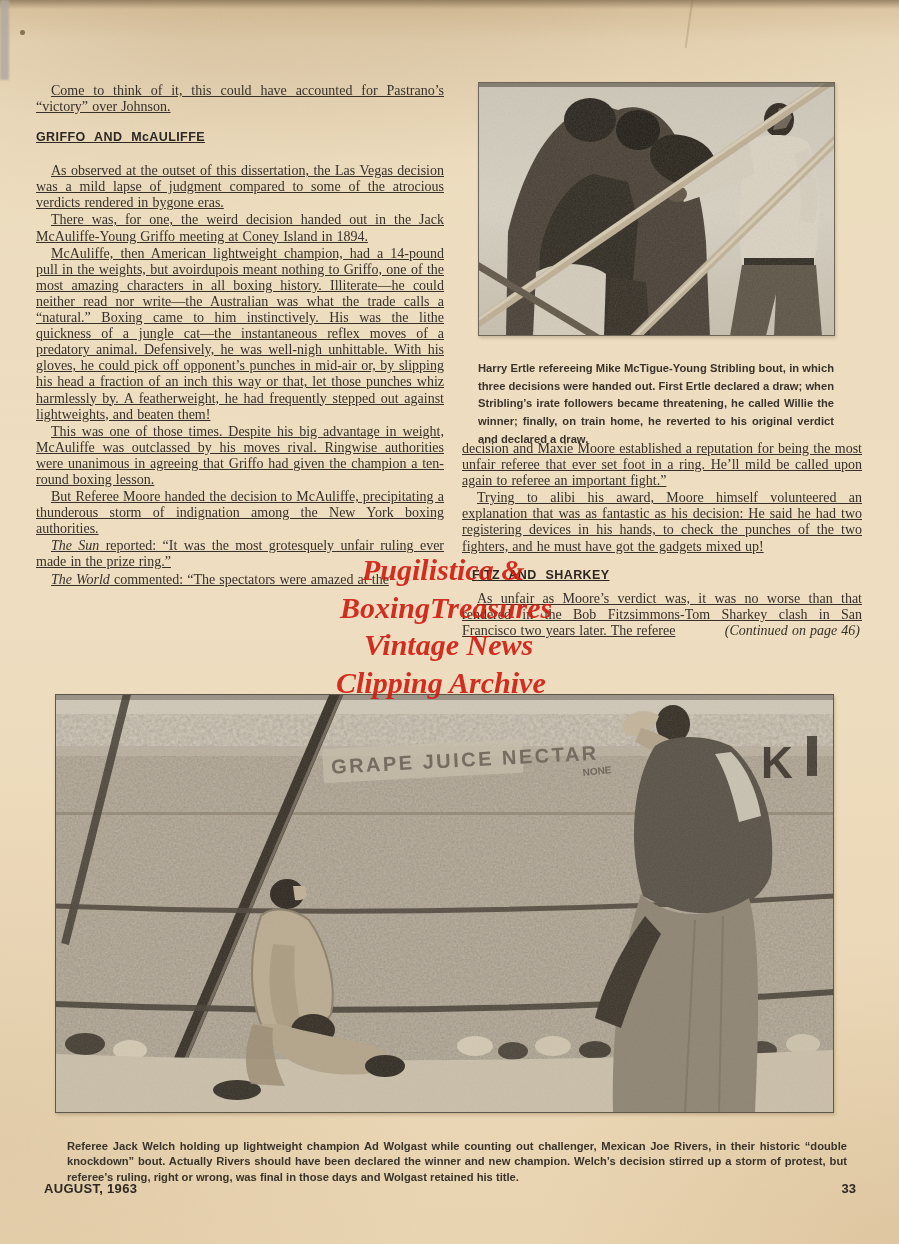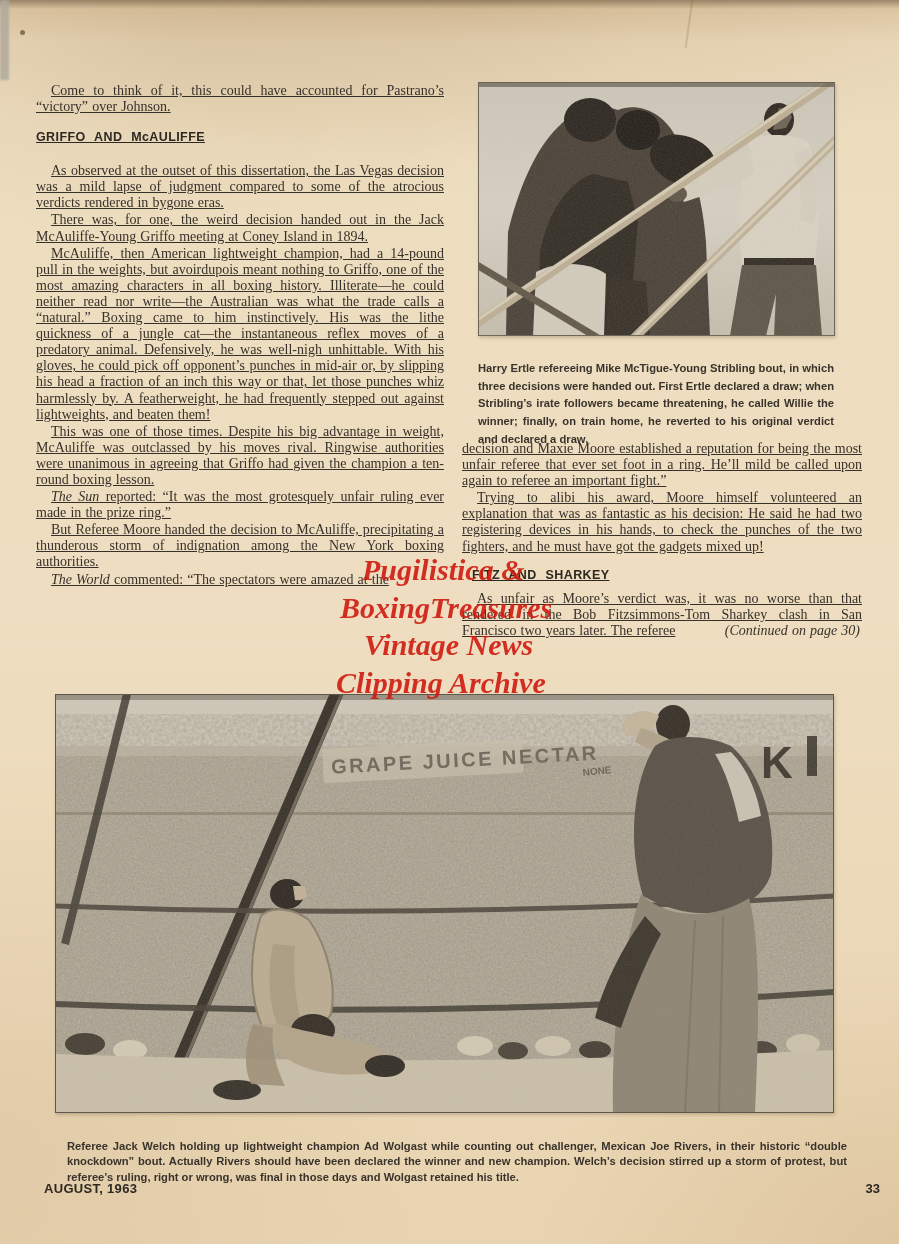--- a/index.html
+++ b/index.html
@@ -45,40 +45,40 @@
     font-family:"Liberation Serif",serif;font-style:italic;font-weight:bold;
     font-size:30px;line-height:37.6px;color:#d01b10;opacity:.9;}
   .wm-1{padding-left:27px;}
   .wm-2{padding-left:5px;}
   .wm-3{padding-left:29px;}
   .wm-4{padding-left:1px;}
 
   .footer-issue,.footer-page{position:absolute;top:1181px;font-family:"Liberation Sans",sans-serif;
     font-weight:bold;font-size:13px;color:#2d2822;}
   .footer-issue{left:44px;letter-spacing:.3px;}
-  .footer-page{left:836px;width:20px;text-align:right;margin-left:24px;}
+  .footer-page{left:836px;width:20px;text-align:right;}
 </style>
 </head>
 <body>
 
 <div class="page">
   <div class="edge-top"></div>
   <div class="edge-left"></div>
   <div class="speck"></div>
   <div class="crease"></div>
 
   <section class="col-left">
     <p class="body-p">Come to think of it, this could have accounted for Pastrano’s “victory” over Johnson.</p>
     <h3 class="sec-heading">GRIFFO AND McAULIFFE</h3>
     <p class="body-p"><i></i><span>As observed at the outset of this dissertation, the Las Vegas decision was a mild lapse of judgment compared to some of the atrocious verdicts rendered in bygone eras.</span></p>
     <p class="body-p p-gap"><i></i><span>There was, for one, the weird decision handed out in the Jack McAuliffe-Young Griffo meeting at Coney Island in 1894.</span></p>
     <p class="body-p p-gap"><i></i><span>McAuliffe, then American lightweight champion, had a 14-pound pull in the weights, but avoirdupois meant nothing to Griffo, one of the most amazing characters in all boxing history. Illiterate—he could neither read nor write—the Australian was what the trade calls a “natural.” Boxing came to him instinctively. His was the lithe quickness of a jungle cat—the instantaneous reflex moves of a predatory animal. Defensively, he was well-nigh unhittable. With his gloves, he could pick off opponent’s punches in mid-air or, by slipping his head a fraction of an inch this way or that, let those punches whiz harmlessly by. A featherweight, he had frequently stepped out against lightweights, and beaten them!</span></p>
     <p class="body-p p-gap"><i></i><span>This was one of those times. Despite his big advantage in weight, McAuliffe was outclassed by his moves rival. Ringwise authorities were unanimous in agreeing that Griffo had given the champion a ten-round boxing lesson.</span></p>
+    <p class="body-p p-gap"><i></i><span>But Referee Moore handed the decision to McAuliffe, precipitating a thunderous storm of indignation among the New York boxing authorities.</span></p>
     <p class="body-p p-gap"><i>The Sun</i><span> reported: “It was the most grotesquely unfair ruling ever made in the prize ring.”</span></p>
-    <p class="body-p p-gap"><i></i><span>But Referee Moore handed the decision to McAuliffe, precipitating a thunderous storm of indignation among the New York boxing authorities.</span></p>
     <p class="body-p p-gap"><i>The World</i><span> commented: “The spectators were amazed at the</span></p>
   </section>
 
   <figure class="photo photo-top">
     <svg viewBox="0 0 357 254" width="357" height="254" preserveAspectRatio="none" role="img">
       <defs>
         <filter id="grainA">
             <feTurbulence type="fractalNoise" baseFrequency="0.7" numOctaves="2"></feTurbulence>
             <feColorMatrix type="matrix" values="0 0 0 0 0.42  0 0 0 0 0.38  0 0 0 0 0.32  0 0 0 0.45 0"></feColorMatrix>
           </filter>
@@ -119,21 +119,21 @@
       <rect width="357" height="5" fill="#3d372e" opacity="0.5"></rect>
       <rect x="0.5" y="0.5" width="356" height="253" fill="none" stroke="#6e6658" stroke-width="1"></rect>
     </svg>
   </figure>
   <p class="caption caption-top">Harry Ertle refereeing Mike McTigue-Young Stribling bout, in which three decisions were handed out. First Ertle declared a draw; when Stribling’s irate followers became threatening, he called Willie the winner; finally, on train home, he reverted to his original verdict and declared a draw.</p>
 
   <section class="col-right">
     <p class="body-p noindent"><span>decision and Maxie Moore established a reputation for being the most unfair referee that ever set foot in a ring. He’ll mild be called upon again to referee an important fight.”</span></p>
     <p class="body-p p-gap"><span>Trying to alibi his award, Moore himself volunteered an explanation that was as fantastic as his decision: He said he had two registering devices in his hands, to check the punches of the two fighters, and he must have got the gadgets mixed up!</span></p>
     <h3 class="sec-heading">FITZ AND SHARKEY</h3>
-    <p class="body-p fitz"><span>As unfair as Moore’s verdict was, it was no worse than that rendered in the Bob Fitzsimmons-Tom Sharkey clash in San Francisco two years later. The referee</span><span class="cont-note">(Continued on page 30)</span></p>
+    <p class="body-p fitz"><span>As unfair as Moore’s verdict was, it was no worse than that rendered in the Bob Fitzsimmons-Tom Sharkey clash in San Francisco two years later. The referee</span><span class="cont-note">(Continued on page 46)</span></p>
   </section>
 
   <div class="watermark">
     <div class="wm-1">Pugilistica &amp;</div>
     <div class="wm-2">BoxingTreasures</div>
     <div class="wm-3">Vintage News</div>
     <div class="wm-4">Clipping Archive</div>
   </div>
 
   <figure class="photo photo-bottom">

